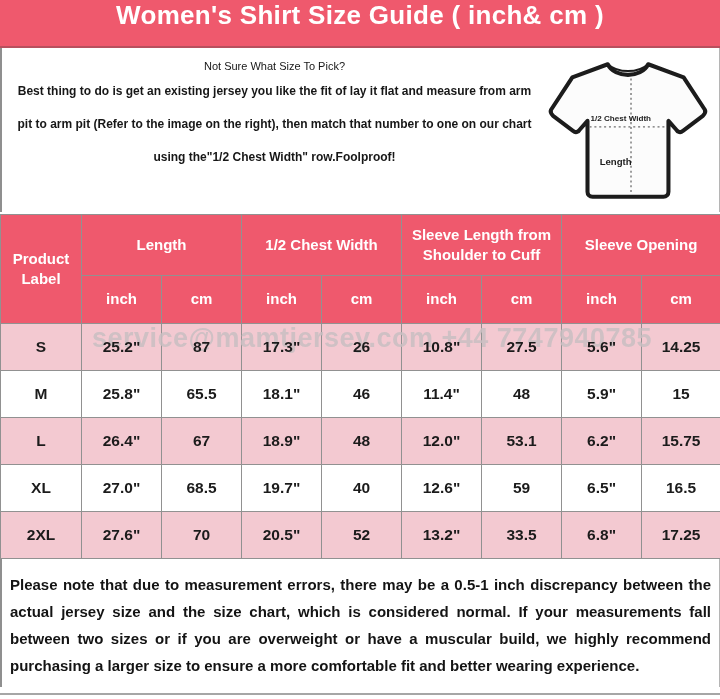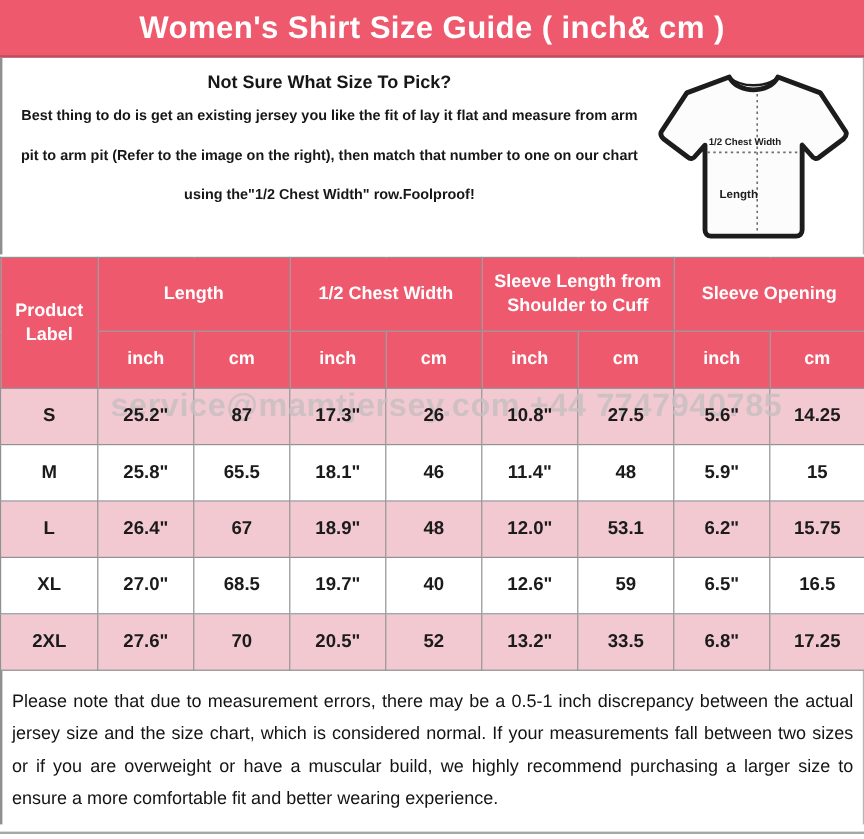--- a/index.html
+++ b/index.html
@@ -15,21 +15,20 @@
     height: 699px;
     overflow: hidden;
     background: #ffffff;
   }
   
   .title-bar {
     height: 48px;
     background: #ef596d;
     border-bottom: 2px solid #b8505e;
     display: flex;
-    align-items: center;
     justify-content: center;
   }
   .title-bar h1 {
     color: #ffffff;
     font-size: 26px;
     font-weight: bold;
     letter-spacing: 0.3px;
   }
   
   .intro {
@@ -38,22 +37,22 @@
     border-left: 2px solid #8f8f8f;
     border-right: 1px solid #b5b5b5;
   }
   .intro-text {
     flex: 1;
     padding: 12px 2px 0 8px;
     text-align: center;
     color: #171717;
   }
   .intro-heading {
-    font-size: 15px;
-    font-weight: bold;
+    font-size: 11px;
+    font-weight: normal;
     margin-bottom: 3px;
   }
   .intro-body {
     font-size: 12px;
     font-weight: bold;
     line-height: 33px;
   }
   .shirt-figure {
     width: 178px;
     padding-top: 6px;
@@ -109,21 +108,21 @@
   }
   
   .note {
     padding: 12px 8px 0 8px;
     border-left: 2px solid #8f8f8f;
     border-right: 1px solid #b5b5b5;
     height: 128px;
   }
   .note p {
     font-size: 15px;
-    font-weight: normal;
+    font-weight: bold;
     line-height: 27px;
     color: #141414;
     text-align: justify;
   }
   .bottom-divider {
     position: absolute;
     left: 0; right: 0;
     top: 693px;
     height: 2px;
     background: #a6a6a6;

